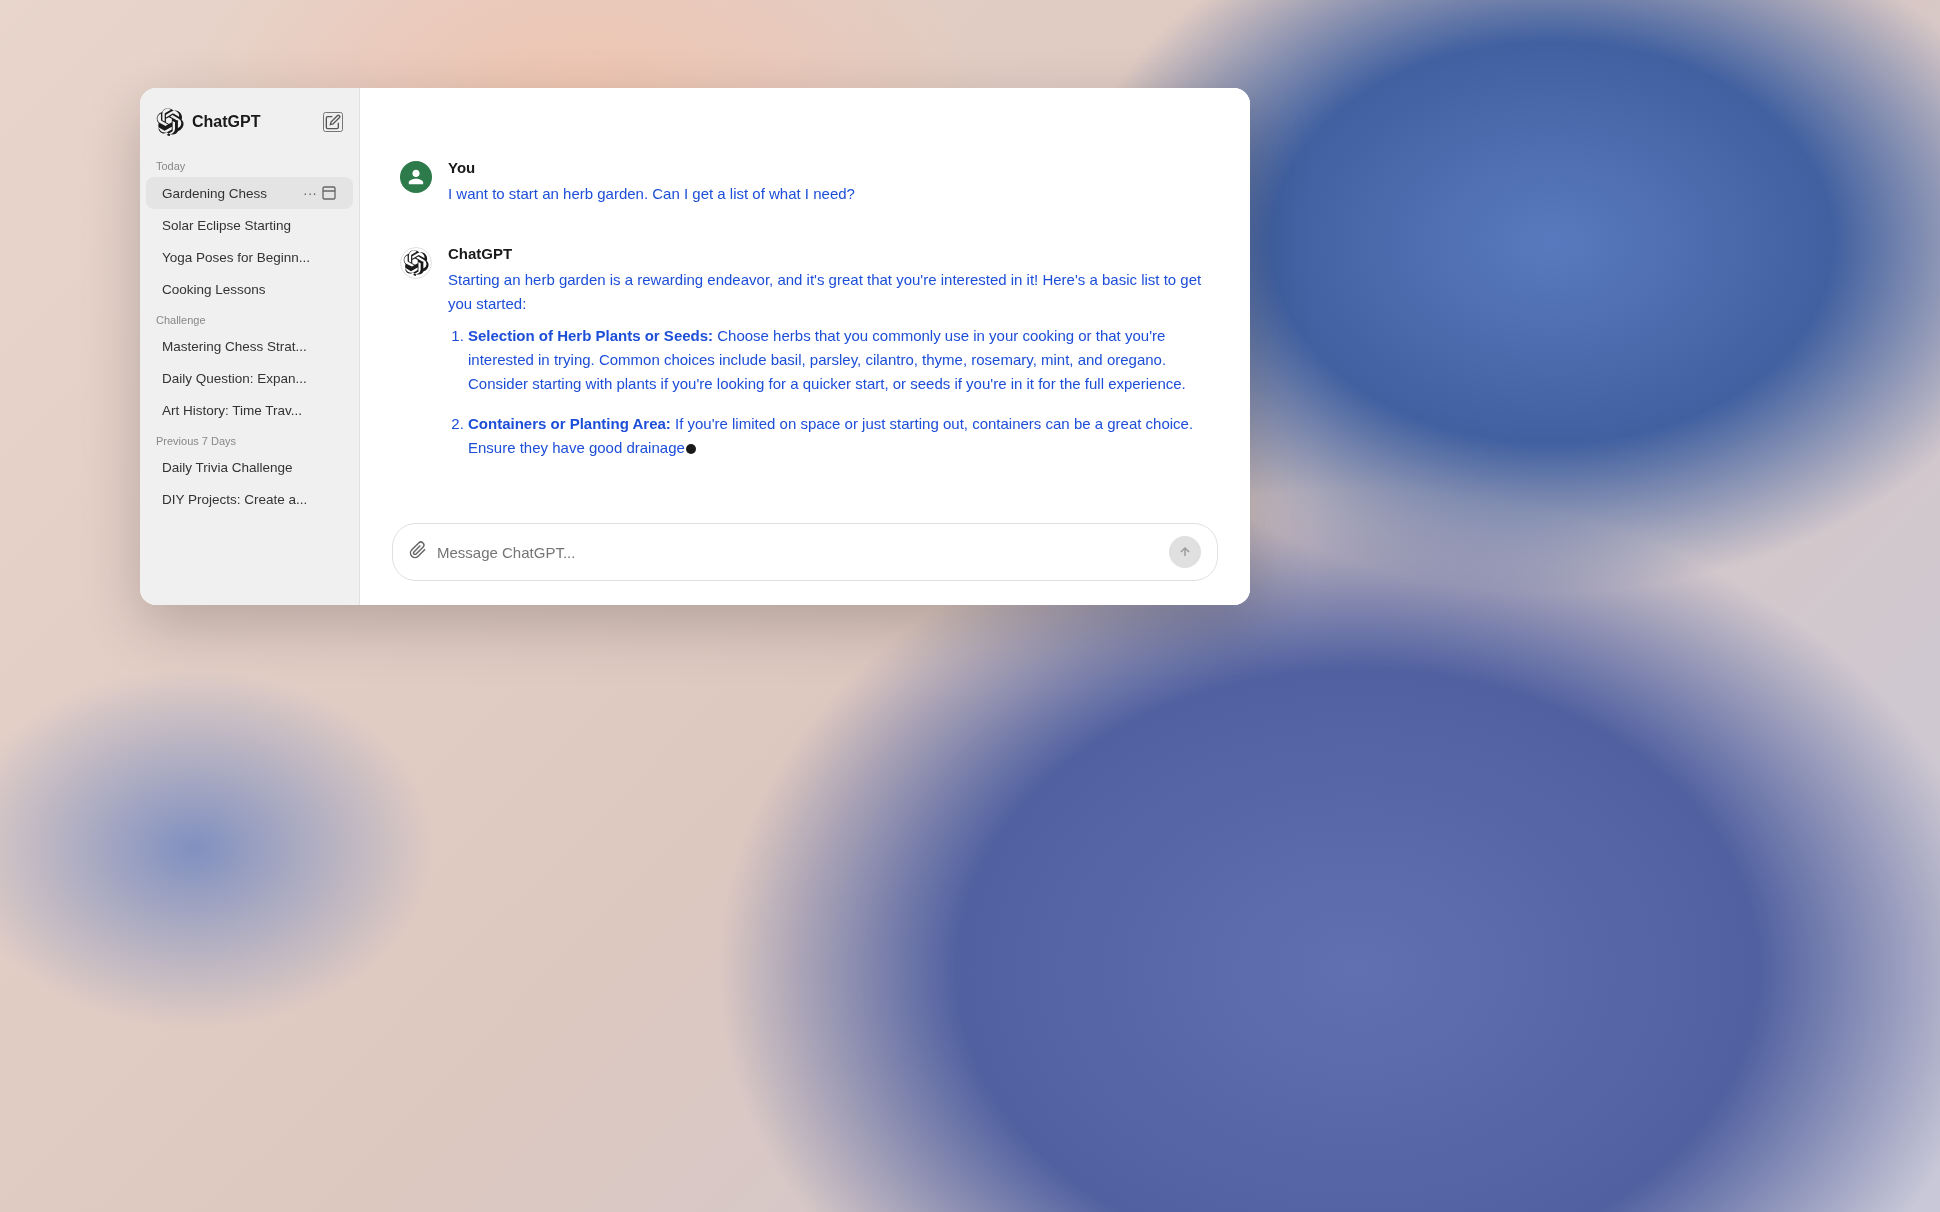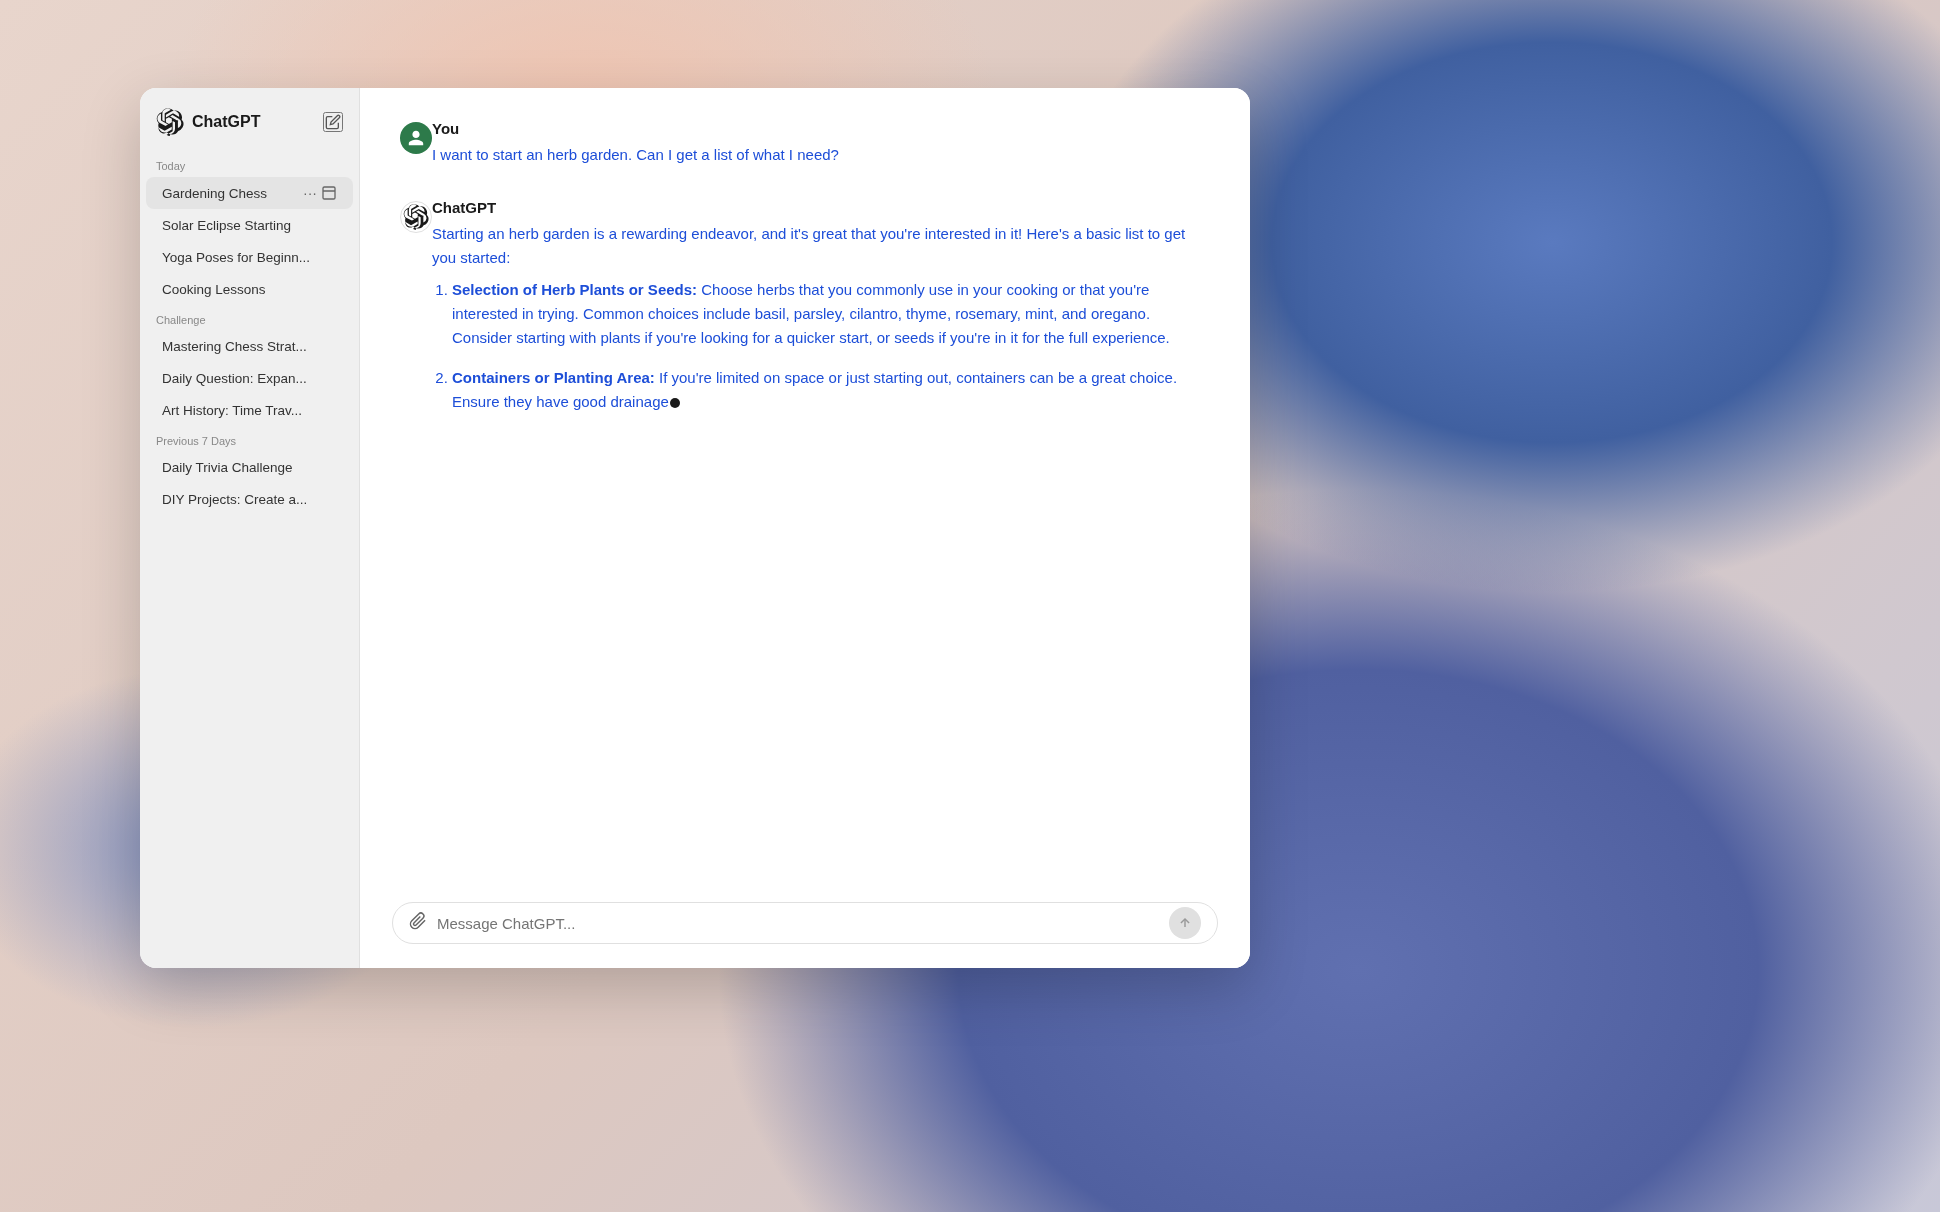--- a/index.html
+++ b/index.html
@@ -24,21 +24,21 @@
         radial-gradient(ellipse 800px 600px at 70% 80%, #6070b0 0%, #5060a0 50%, transparent 80%),
         linear-gradient(135deg, #e8d5cc 0%, #ddc8c0 50%, #c8c8d8 100%);
     }
 
     
     .window {
       position: absolute;
       top: 88px;
       left: 140px;
       width: 1110px;
-      height: 880px;
+      height: 517px;
       background: #f9f9f9;
       border-radius: 16px;
       box-shadow: 0 20px 60px rgba(0,0,0,0.2);
       display: flex;
       overflow: hidden;
     }
 
     
     .sidebar {
       width: 220px;
@@ -140,21 +140,23 @@
     }
 
     .chat-messages {
       flex: 1;
       overflow-y: auto;
       padding: 32px 40px 20px 40px;
     }
 
     .message {
       display: flex;
+      gap: 16px;
       margin-bottom: 32px;
+      margin-top: 39px;
     }
 
     .avatar {
       width: 32px;
       height: 32px;
       border-radius: 50%;
       flex-shrink: 0;
       display: flex;
       align-items: center;
       justify-content: center;
@@ -210,21 +212,21 @@
     .chat-input-area {
       padding: 16px 32px 24px 32px;
     }
 
     .input-box {
       display: flex;
       align-items: center;
       gap: 10px;
       border: 1.5px solid #e0e0e0;
       border-radius: 24px;
-      padding: 4px 16px;
+      padding: 12px 16px;
       background: white;
     }
 
     .attach-icon {
       color: #666;
       font-size: 18px;
       cursor: pointer;
     }
 
     .message-input {

